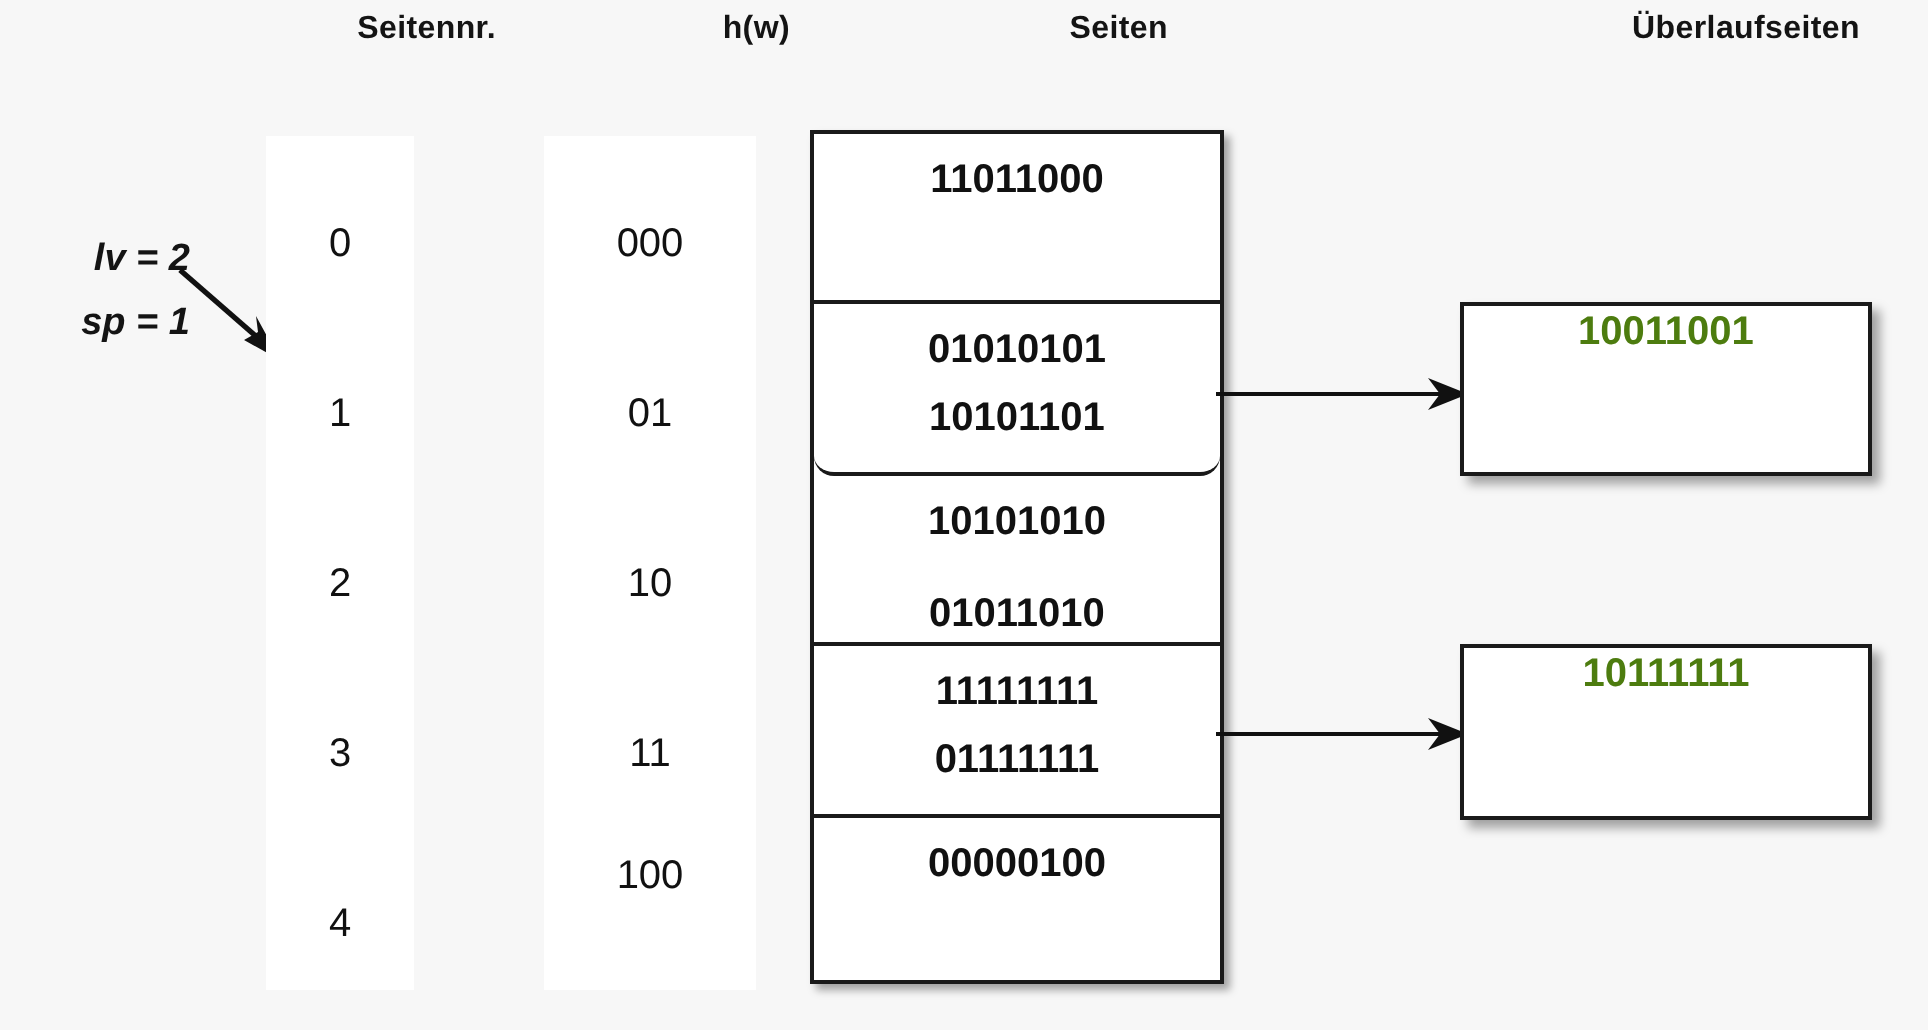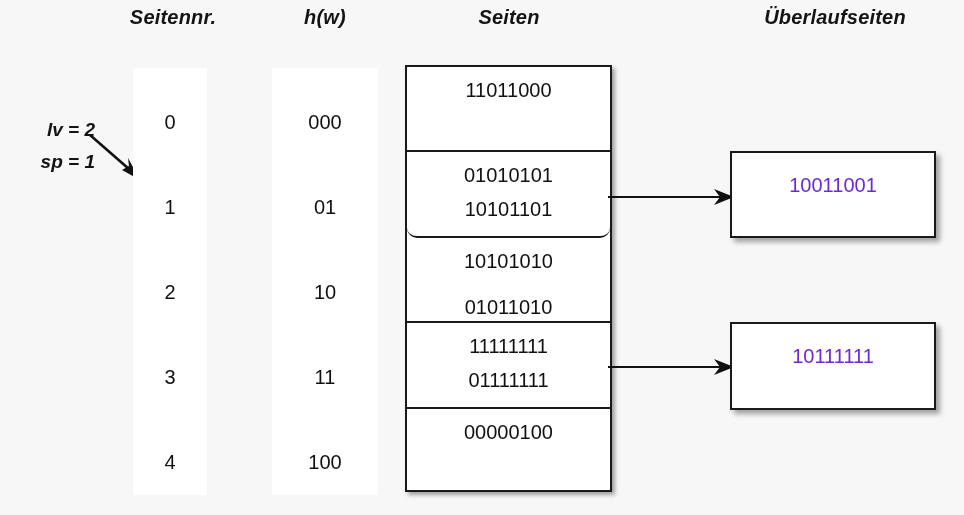--- a/index.html
+++ b/index.html
@@ -16,26 +16,25 @@
   }
   #canvas {
     position: relative;
     width: 964px;
     height: 515px;
   }
 
   
   .col-header {
     position: absolute;
-    font-style: italic;
     font-weight: 600;
-    font-size: 20px;
+    font-size: 16px;
     letter-spacing: 0.2px;
     color: #141414;
-    text-align: center;
+    text-align: right;
     white-space: nowrap;
   }
   #hdr-seitennr { left: 98px;  top: 6px;  width: 150px; }
   #hdr-hw       { left: 255px; top: 6px;  width: 140px; }
   #hdr-seiten   { left: 434px; top: 6px;  width: 150px; }
   #hdr-ueber    { left: 740px; top: 6px;  width: 190px; }
 
   
   .param-label {
     position: absolute;
@@ -95,46 +94,46 @@
     position: absolute;
     left: 0;
     width: 100%;
     box-sizing: border-box;
     border-bottom: 2.5px solid #1a1a1a;
   }
   .page-row.last { border-bottom: none; }
   .page-entry {
     text-align: center;
     font-size: 20px;
-    font-weight: 400;
+    font-weight: 700;
     color: #111111;
     line-height: 1;
   }
 
   
   .overflow-box {
     position: absolute;
     left: 730px;
     width: 206px;
     background: #ffffff;
     border: 2.5px solid #1a1a1a;
     box-sizing: border-box;
     box-shadow: 4px 4px 5px rgba(0,0,0,0.35);
   }
   #overflow-box-0 { top: 151px; height: 87px; }
   #overflow-box-1 { top: 322px; height: 88px; }
   .overflow-entry {
     position: absolute;
     left: 0;
-    top: 22px;
+    top: 3px;
     width: 100%;
     text-align: center;
     font-size: 20px;
-    font-weight: 400;
-    color: #6d28d9;
+    font-weight: 700;
+    color: #4d7c0f;
     line-height: 1;
   }
 
   
   .connector {
     position: absolute;
     left: 608px;
     width: 128px;
     height: 24px;
   }
@@ -169,21 +168,21 @@
       <div class="value-cell" style="top: 214px;">2</div>
       <div class="value-cell" style="top: 299px;">3</div>
       <div class="value-cell" style="top: 384px;">4</div>
     </div>
 
   <div class="value-column" id="col-hw">
       <div class="value-cell" style="top: 44px;">000</div>
       <div class="value-cell" style="top: 129px;">01</div>
       <div class="value-cell" style="top: 214px; text-align: center;">10</div>
       <div class="value-cell" style="top: 299px;">11</div>
-      <div class="value-cell" style="top: 384px;">100</div>
+      <div class="value-cell" style="top: 360px;">100</div>
     </div>
 
   <div id="pages-box">
       <div class="page-row" style="top: 0px; height: 85.4px;">
         <div class="page-entry" style="position: absolute; left: 0px; width: 100%; top: 13px;">11011000</div>
       </div>
       <div class="page-row" style="top: 85.4px; height: 85.4px; border-radius: 10px;">
         <div class="page-entry" style="position: absolute; left: 0px; width: 100%; top: 13px;">01010101</div>
         <div class="page-entry" style="position: absolute; left: 0px; width: 100%; top: 47px;">10101101</div>
       </div>

